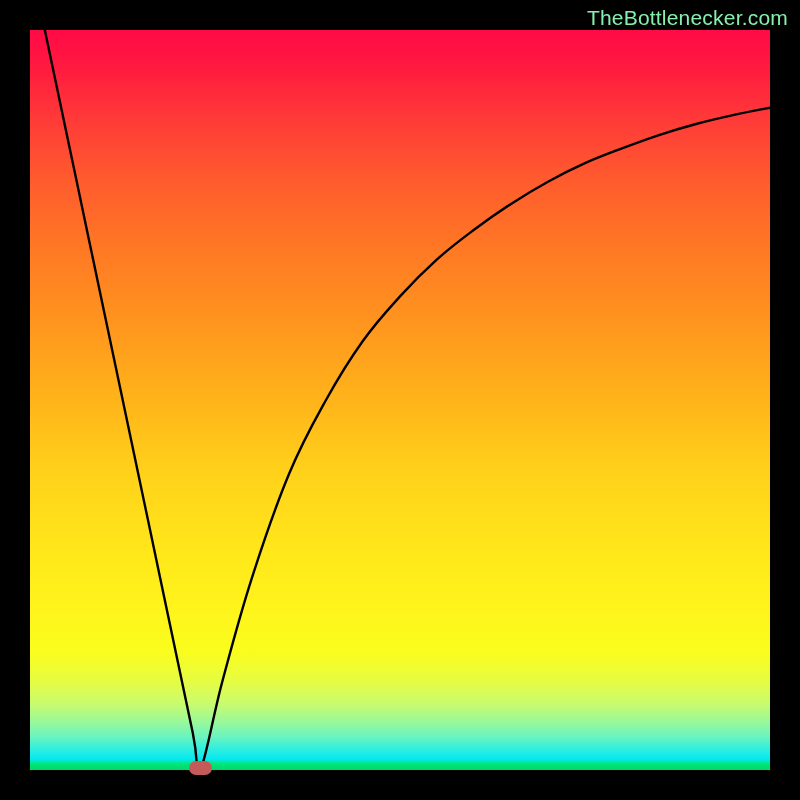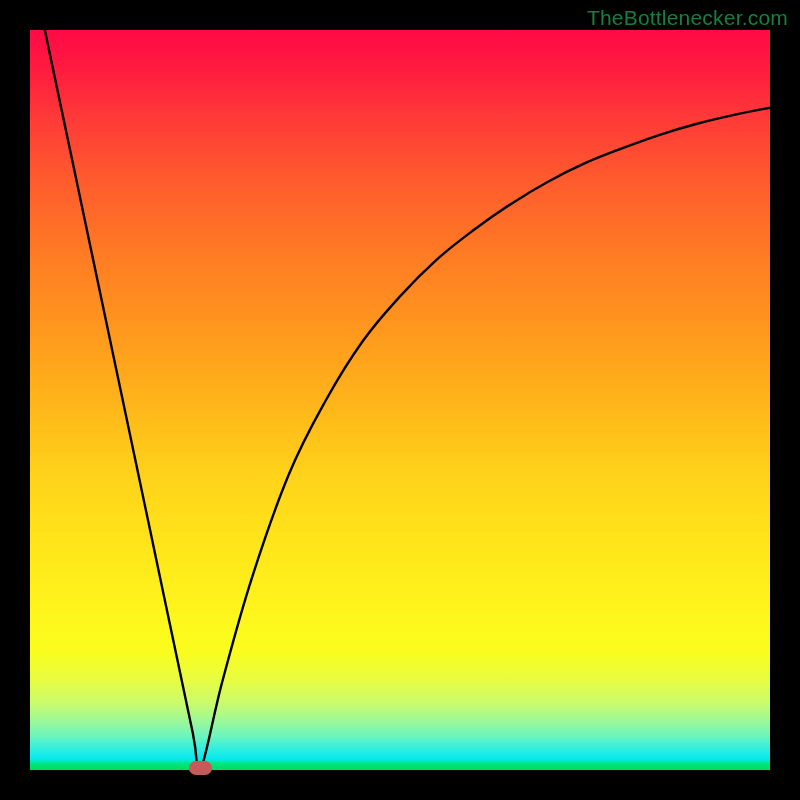--- a/index.html
+++ b/index.html
@@ -50,21 +50,21 @@
     position: absolute;
     left: 0;
     top: 0;
     width: 740px;
     height: 740px;
   }
   .watermark {
     position: absolute;
     top: 6px;
     right: 12px;
-    color: #15803d;
+    color: #86efac;
     font-size: 21px;
     letter-spacing: 0.2px;
     font-weight: 400;
   }
   .marker {
     position: absolute;
     width: 23px;
     height: 14px;
     border-radius: 7px;
     background: #c55a58;

